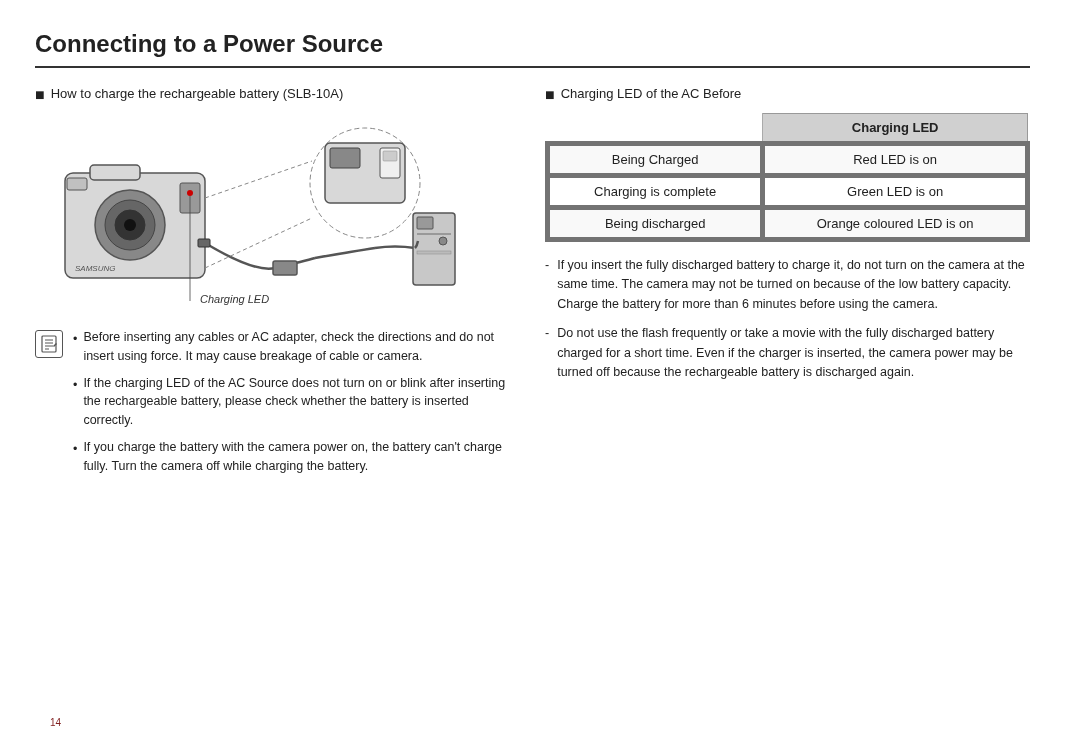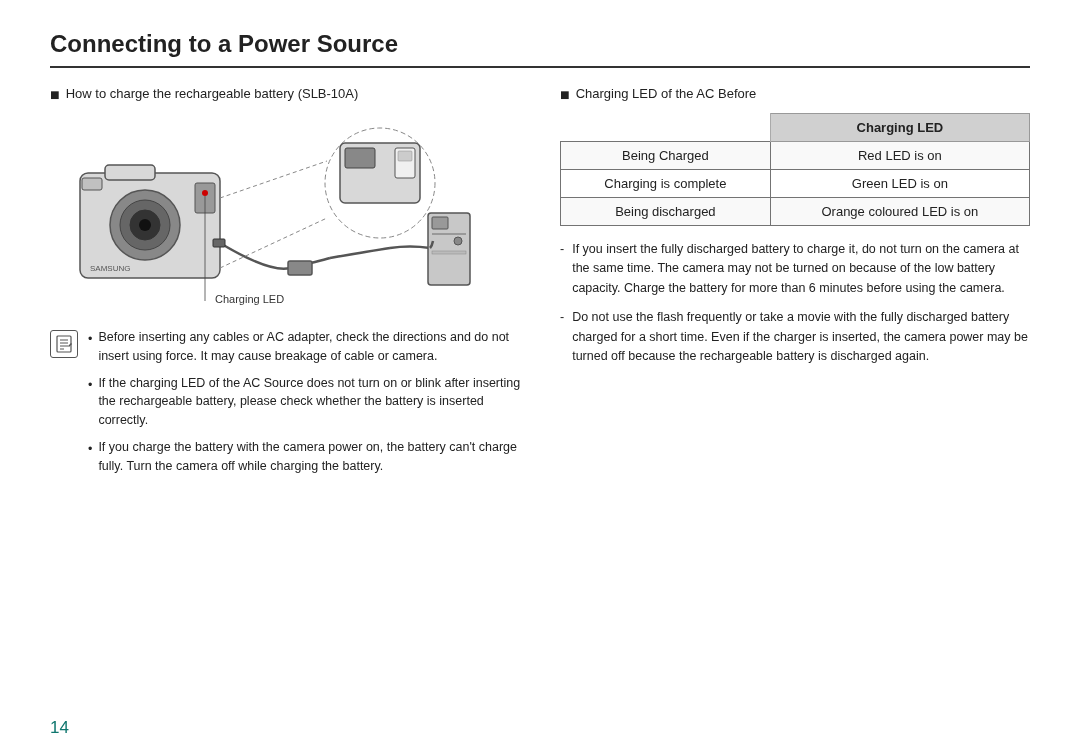--- a/index.html
+++ b/index.html
@@ -8,21 +8,21 @@
       height: 746px;
       background: #ffffff;
       font-family: Arial, sans-serif;
       font-size: 13px;
       color: #222;
       overflow: hidden;
     }
     .page {
       width: 1080px;
       height: 746px;
-      padding: 30px 50px 20px 50px;
+      padding: 30px 50px 20px 35px;
       position: relative;
     }
     .page-title {
       font-size: 24px;
       font-weight: bold;
       border-bottom: 2px solid #333;
       padding-bottom: 8px;
       margin-bottom: 18px;
     }
     .content-area {
@@ -47,20 +47,21 @@
       font-size: 16px;
       line-height: 1;
       margin-top: 1px;
     }
     
     .camera-illustration {
       width: 430px;
       height: 200px;
       position: relative;
       margin-bottom: 10px;
+      font-style: italic;
     }
     
     .notes-box {
       display: flex;
       gap: 10px;
       margin-top: 15px;
       align-items: flex-start;
     }
     .notes-icon {
       width: 28px;
@@ -99,21 +100,21 @@
       margin-bottom: 14px;
     }
     .led-table th {
       background: #d0d0d0;
       text-align: center;
       padding: 6px 10px;
       font-weight: bold;
       border: 1px solid #999;
     }
     .led-table td {
-      border: 1px solid #737373;
+      border: 5px solid #737373;
       padding: 6px 12px;
       text-align: center;
     }
     .led-table tr:nth-child(odd) td {
       background: #f9f9f9;
     }
     .led-table tr:nth-child(even) td {
       background: #ffffff;
     }
     .charging-header-row th:first-child {
@@ -126,24 +127,24 @@
       gap: 8px;
       margin-bottom: 10px;
       line-height: 1.55;
       font-size: 12.5px;
     }
     .dash-bullet {
       flex-shrink: 0;
     }
     .page-number {
       position: absolute;
-      bottom: 8px;
+      bottom: 18px;
       left: 50px;
-      font-size: 17px;
-      color: #0f766e;
+      font-size: 10px;
+      color: #7f1d1d;
     }
   </style>
 </head>
 <body>
 
 <div class="page">
 
   <div class="page-title">Connecting to a Power Source</div>
 
   <div class="content-area">

